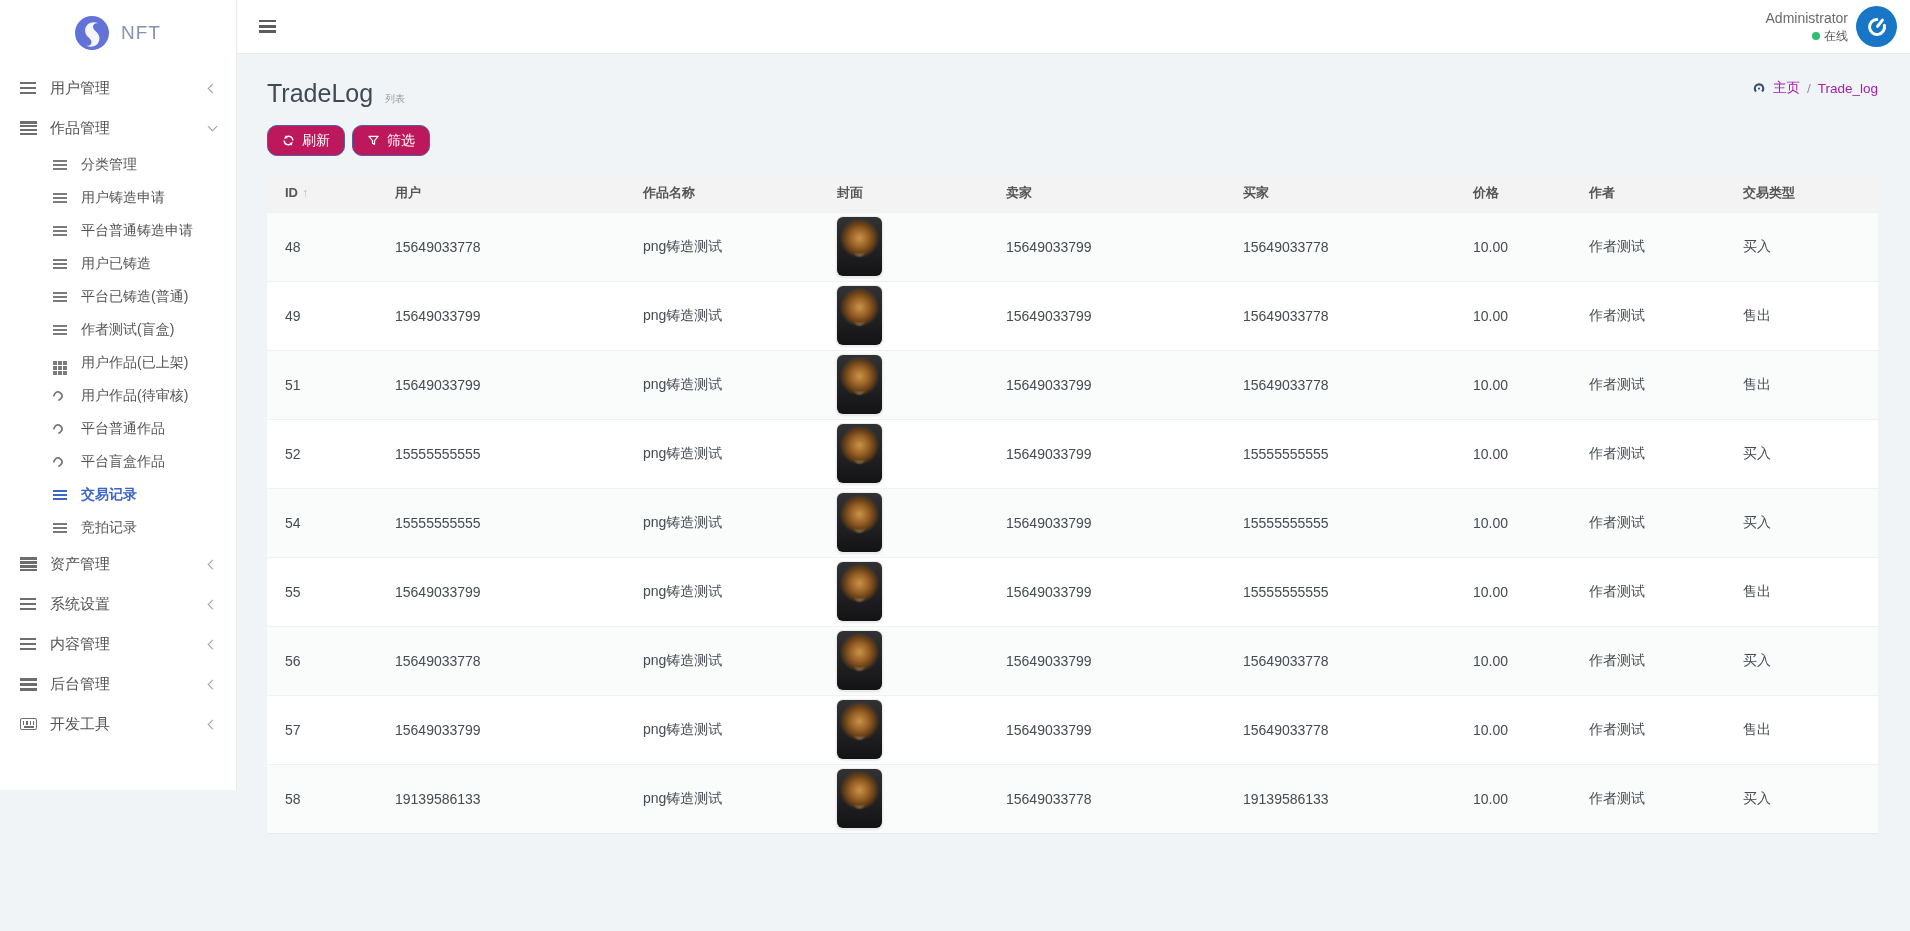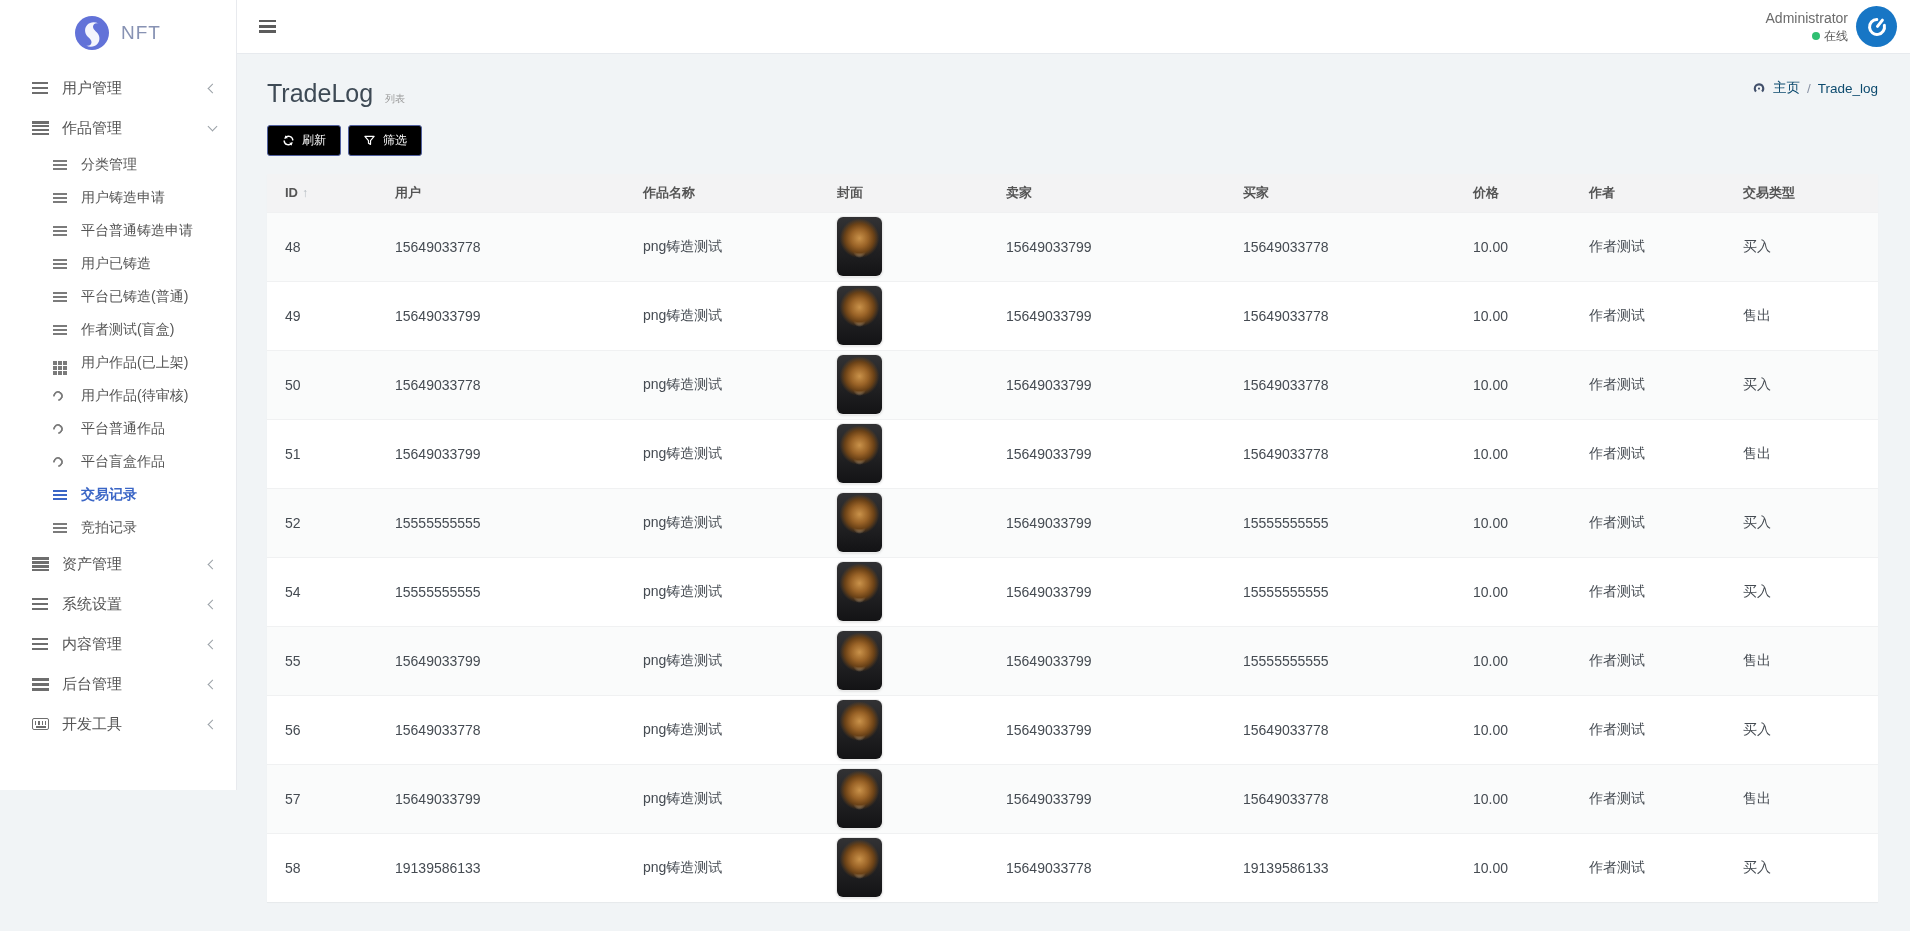--- a/index.html
+++ b/index.html
@@ -6,21 +6,21 @@
   html,body { width:1910px; height:931px; overflow:hidden; background:#f1f4f6;
     font-family:"Liberation Sans","DejaVu Sans",sans-serif; font-size:14px; color:#444; }
 
   
   .sidebar { position:absolute; left:0; top:0; width:237px; height:790px; background:#fff;
     border-right:1px solid #e8eaee; z-index:5; }
   .logo-row { height:66px; display:flex; align-items:center; justify-content:center; gap:12px; }
   .logo-text { font-size:19px; letter-spacing:1px; color:#8792b3; }
   .menu { padding-top:2px; }
   .mi { display:flex; align-items:center; cursor:pointer; color:#555; position:relative; }
-  .mi.top { height:40px; padding-left:32px; font-size:15px; }
+  .mi.top { height:40px; padding-left:20px; font-size:15px; }
   .mi.sub { height:33px; padding-left:53px; font-size:14px; }
   .mi .islot { display:inline-flex; align-items:center; width:30px; flex:0 0 30px; color:#6e6e6e; }
   .mi.sub .islot { width:28px; flex-basis:28px; color:#7b7b7b; }
   .mi.active { color:#3b66c6; font-weight:700; }
   .mi.active .islot { color:#3b66c6; }
   .mi .chev { position:absolute; right:20px; }
 
   .chev { width:7px; height:7px; border-right:1.5px solid #9aa0a6; border-bottom:1.5px solid #9aa0a6; display:inline-block; }
   .chev.left { transform:rotate(135deg); }
   .chev.down { transform:rotate(45deg); margin-top:-3px; }
@@ -54,26 +54,26 @@
   .dot { width:8px; height:8px; border-radius:50%; background:#2fbf71; display:inline-block; }
   .avatar { width:41px; height:41px; border-radius:50%; background:#1776c5; display:flex; align-items:center; justify-content:center; }
 
   
   .content { position:absolute; left:237px; top:54px; right:0; bottom:0; overflow:hidden; }
   .page-head { display:flex; align-items:flex-start; justify-content:space-between; padding:25px 32px 0 30px; }
   .title-wrap { display:flex; align-items:baseline; gap:12px; }
   .page-title { font-size:25px; color:#3e4a55; font-weight:400; }
   .page-subtitle { font-size:10px; color:#9a9a9a; }
   .breadcrumb { display:flex; align-items:center; gap:7px; font-size:13.5px; color:#42506b; }
-  .breadcrumb a { color:#0c4a6e; text-decoration:none; cursor:pointer; }
+  .breadcrumb a { color:#a21caf; text-decoration:none; cursor:pointer; }
   .crumb-sep { color:#8a93a5; }
 
   .toolbar { margin:17px 0 0 30px; display:flex; gap:7px; }
-  .btn { display:inline-flex; align-items:center; gap:7px; background:#000000; border:1px solid #51609f;
-    color:#fff; font-size:12px; padding:0 14px; height:31px; border-radius:3px; cursor:pointer;
+  .btn { display:inline-flex; align-items:center; gap:7px; background:#be185d; border:1px solid #51609f;
+    color:#fff; font-size:14px; padding:0 14px; height:31px; border-radius:10px; cursor:pointer;
     font-family:inherit; }
 
   .panel { margin:18px 32px 0 30px; background:#fff; box-shadow:0 1px 1px rgba(0,0,0,.04); }
   table { width:100%; border-collapse:collapse; table-layout:fixed; }
   col.c-id{width:110px} col.c-user{width:248px} col.c-work{width:194px} col.c-cover{width:169px}
   col.c-seller{width:237px} col.c-buyer{width:230px} col.c-price{width:116px} col.c-author{width:154px} col.c-type{width:153px}
   thead th { background:#f3f3f4; height:38px; text-align:left; padding-left:18px; font-size:13px;
     font-weight:600; color:#555; cursor:pointer; white-space:nowrap; }
   .sort-arrow { color:#b3b9bf; font-size:12px; margin-left:4px; font-weight:400; }
   tbody td { height:69px; padding-left:18px; font-size:14px; color:#454b52; border-top:1px solid #f0f1f2; }
@@ -322,33 +322,20 @@
             <td>
               <div class="thumb"></div>
             </td>
             <td>15649033799</td>
             <td>15649033778</td>
             <td>10.00</td>
             <td>作者测试</td>
             <td>售出</td>
           </tr>
           <tr>
-            <td>50</td>
-            <td>15649033778</td>
-            <td>png铸造测试</td>
-            <td>
-              <div class="thumb"></div>
-            </td>
-            <td>15649033799</td>
-            <td>15649033778</td>
-            <td>10.00</td>
-            <td>作者测试</td>
-            <td>买入</td>
-          </tr>
-          <tr>
             <td>51</td>
             <td>15649033799</td>
             <td>png铸造测试</td>
             <td>
               <div class="thumb"></div>
             </td>
             <td>15649033799</td>
             <td>15649033778</td>
             <td>10.00</td>
             <td>作者测试</td>

